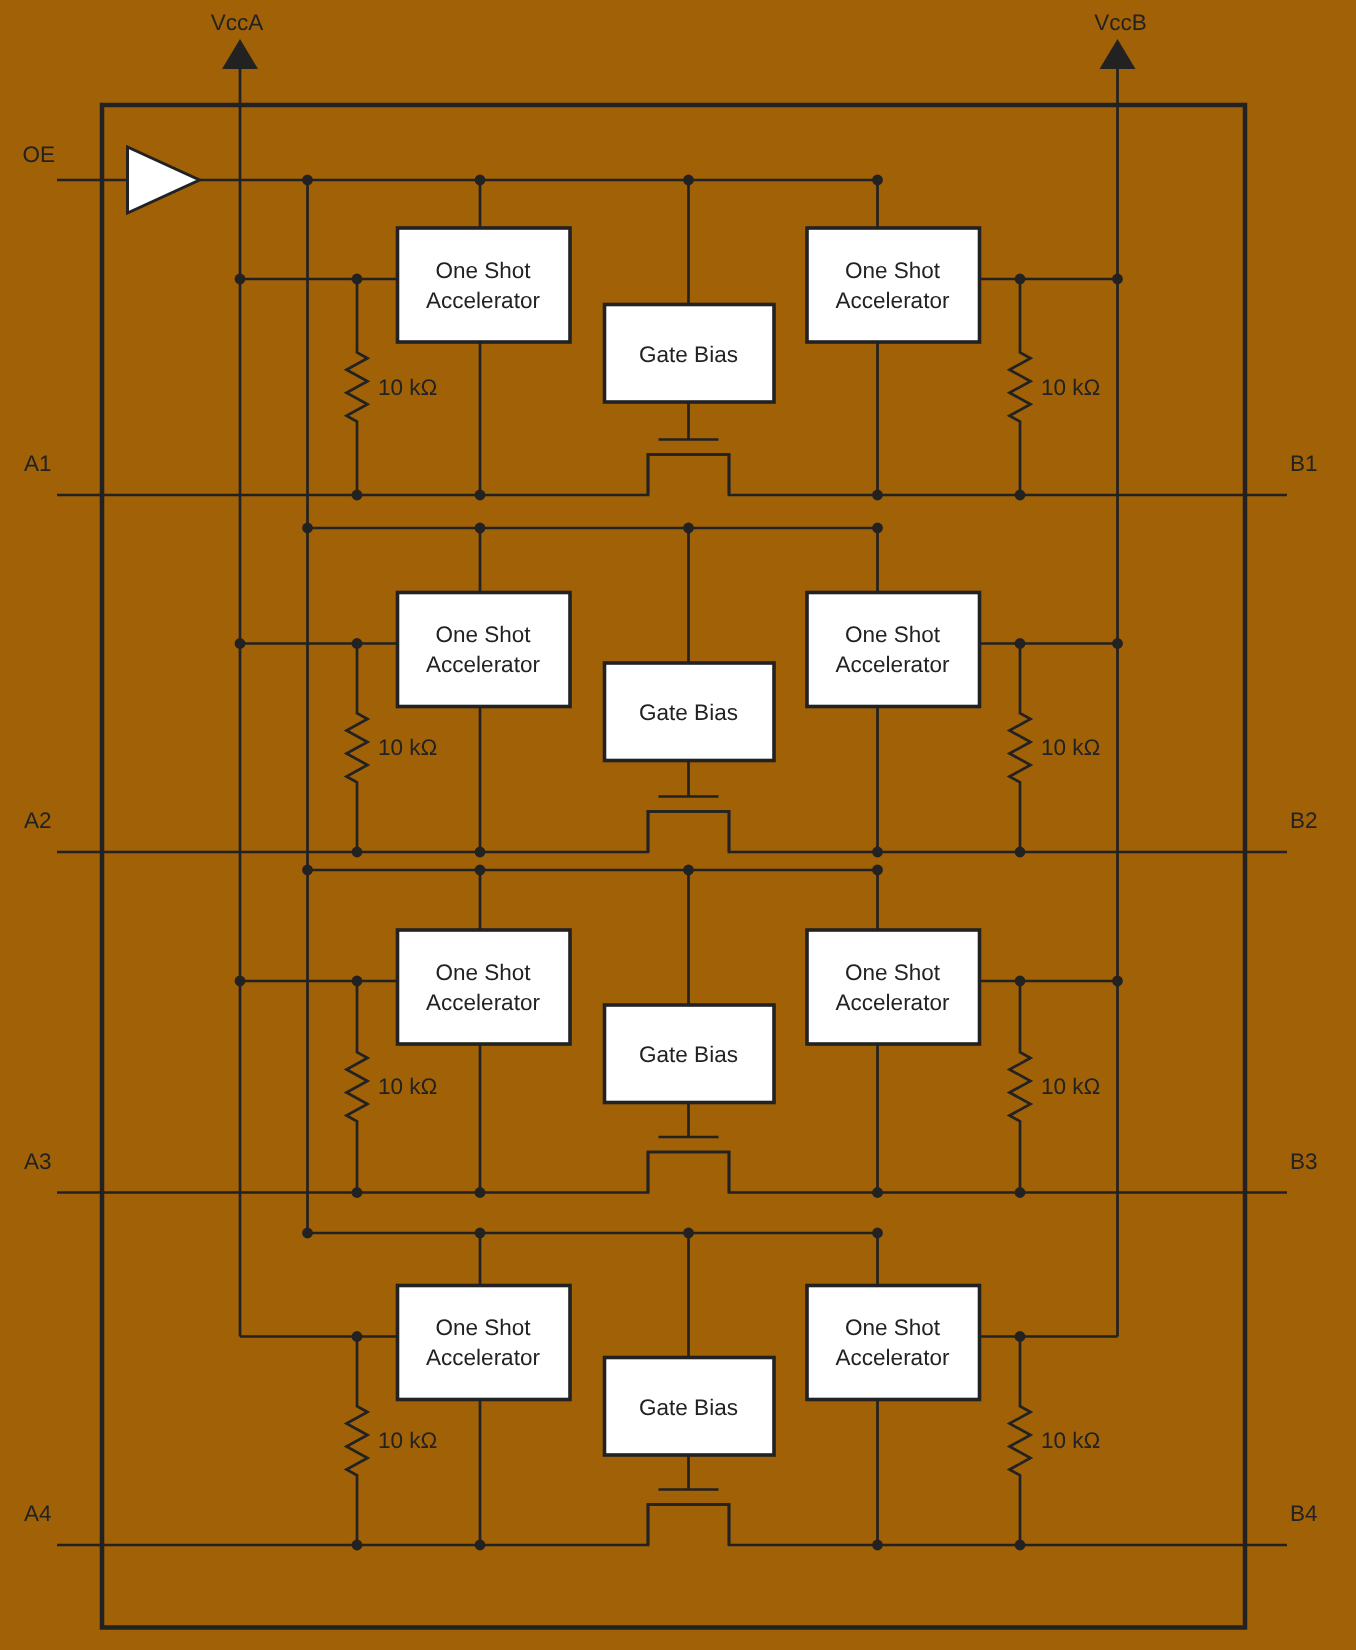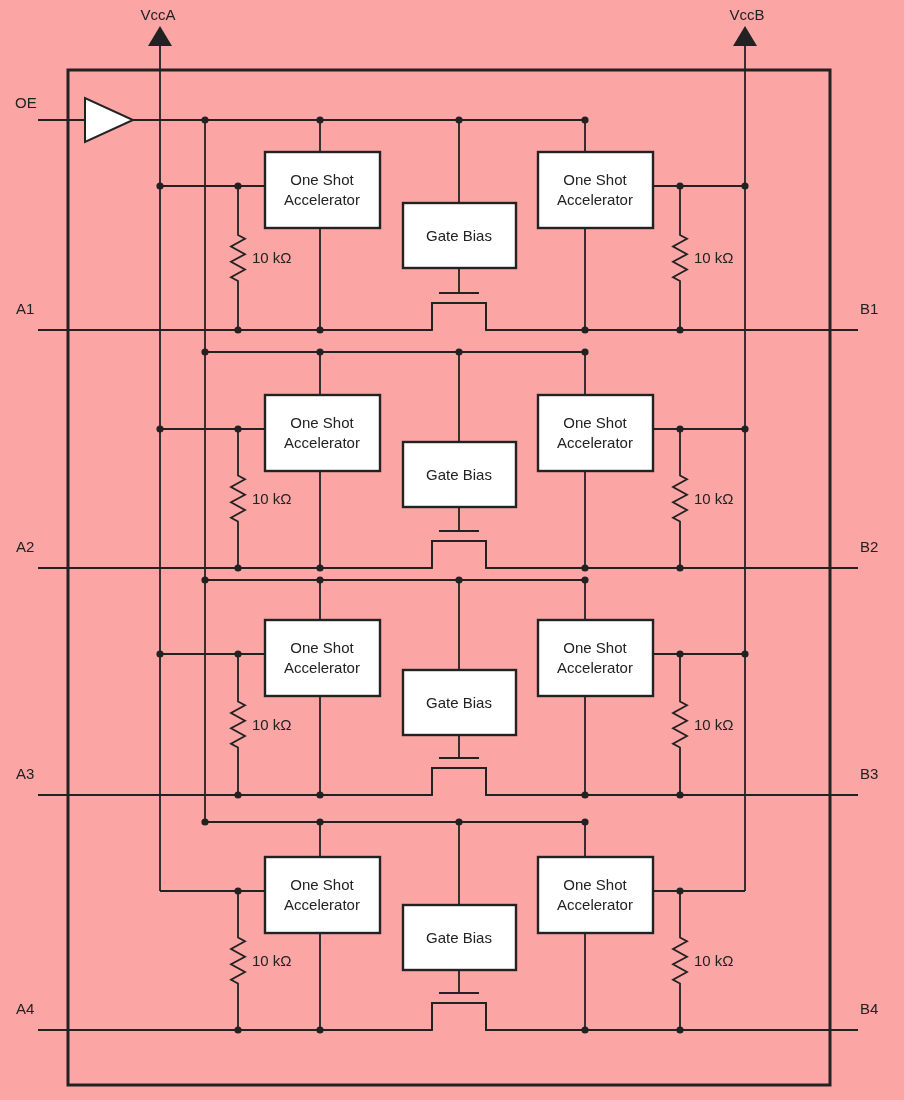--- a/index.html
+++ b/index.html
@@ -1,16 +1,16 @@
 <!DOCTYPE html>
 <html><head>
 <meta charset="utf-8">
 <style>
   html,body{margin:0;padding:0;background:#ffffff;}
-  .stage{position:relative;width:904px;height:1100px;background:#fca5a5;overflow:hidden;}
+  .stage{position:relative;width:904px;height:1100px;background:#a16207;overflow:hidden;}
   svg{display:block;}
   svg text{font-family:"Liberation Sans","DejaVu Sans",sans-serif;}
 </style>
 </head>
 <body>
 
 <div class="stage">
   <svg id="diagram-svg" width="904" height="1100" viewBox="0 0 904 1100">
       <rect x="68" y="70" width="762" height="1015" fill="none" stroke="#222222" stroke-width="3"></rect>
       <path d="M160,46 V891" fill="none" stroke="#222222" stroke-width="1.8"></path>

